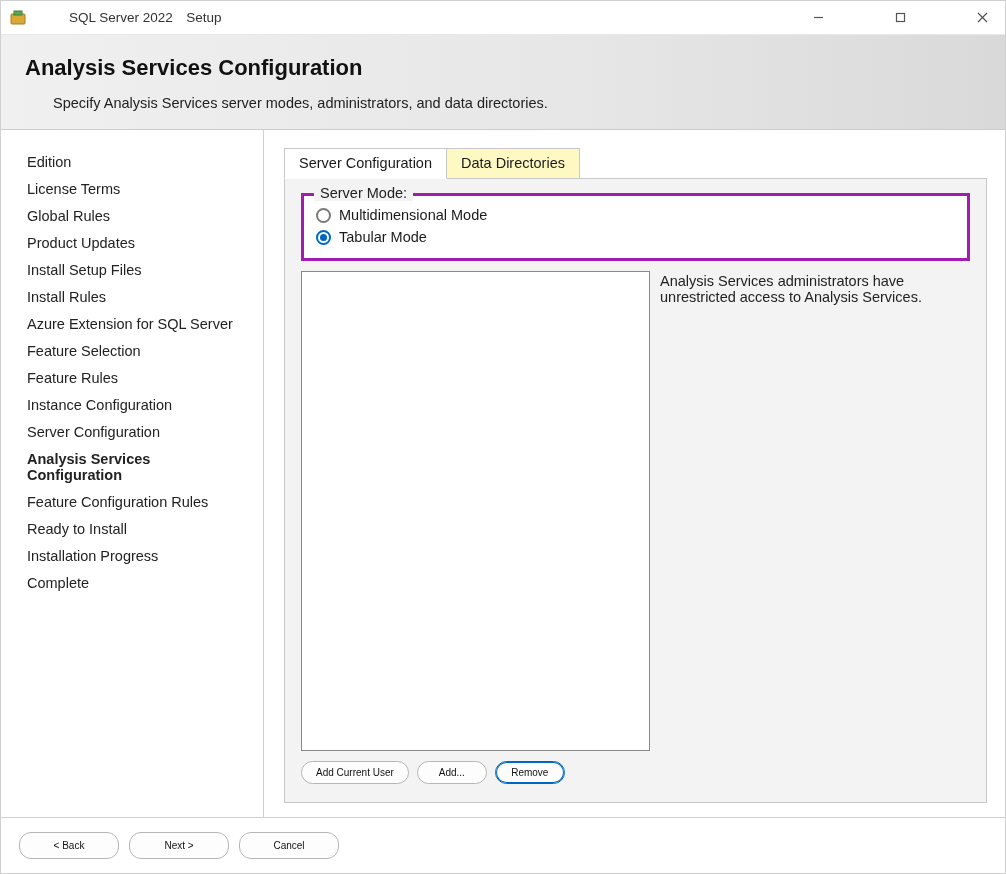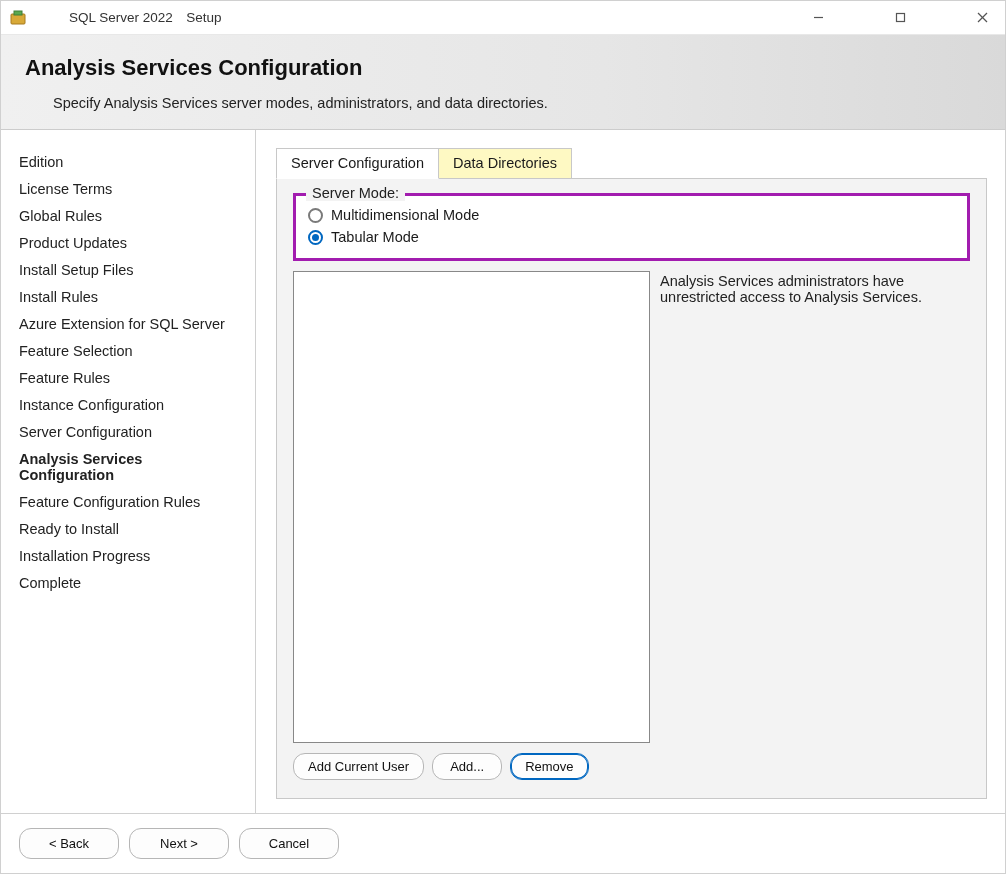--- a/index.html
+++ b/index.html
@@ -65,20 +65,21 @@
   .body {
     flex: 1 1 auto;
     display: flex;
     min-height: 0;
     background: #fff;
   }
   .sidebar {
     width: 255px;
     border-right: 1px solid #d0d0d0;
     padding: 18px 14px 10px 18px;
+    margin-left: 8px;
   }
   .sidebar ul { list-style: none; margin:0; padding:0; }
   .sidebar li {
     font-size: 14.5px;
     padding: 5.5px 0;
     color: #222;
     cursor: default;
   }
   .sidebar li.current { font-weight: 700; }
   .main {
@@ -196,21 +197,21 @@
     display: flex;
     gap: 8px;
     margin-top: 10px;
   }
   .btn {
     min-width: 70px;
     padding: 5px 14px;
     border: 1px solid #b6b6b6;
     background: #fdfdfd;
     border-radius: 12px;
-    font-size: 13px;
+    font-size: 10px;
     color: #111;
     text-align: center;
     cursor: pointer;
   }
   .btn.focused {
     border: 1px solid #0067c0;
     box-shadow: inset 0 0 0 1px #0067c0;
   }
   
   .footer {

